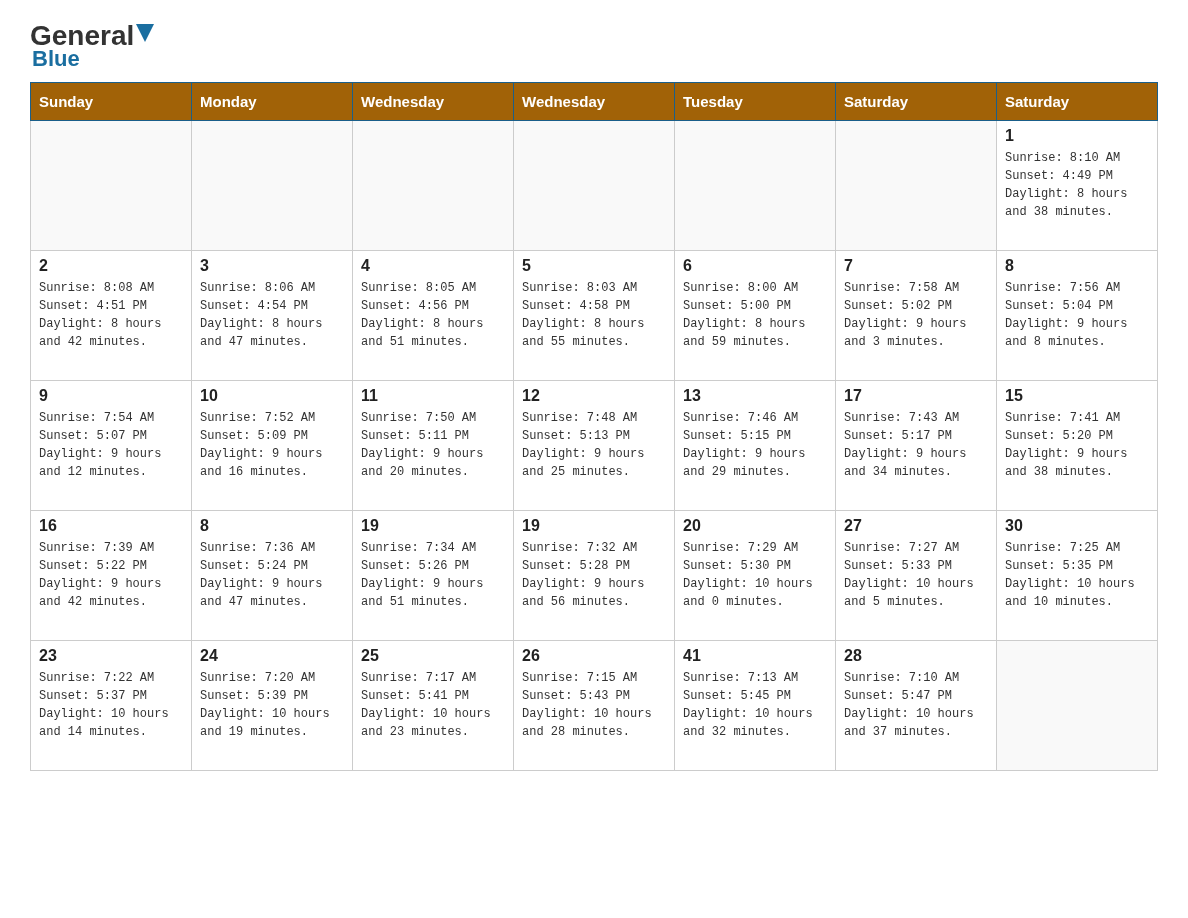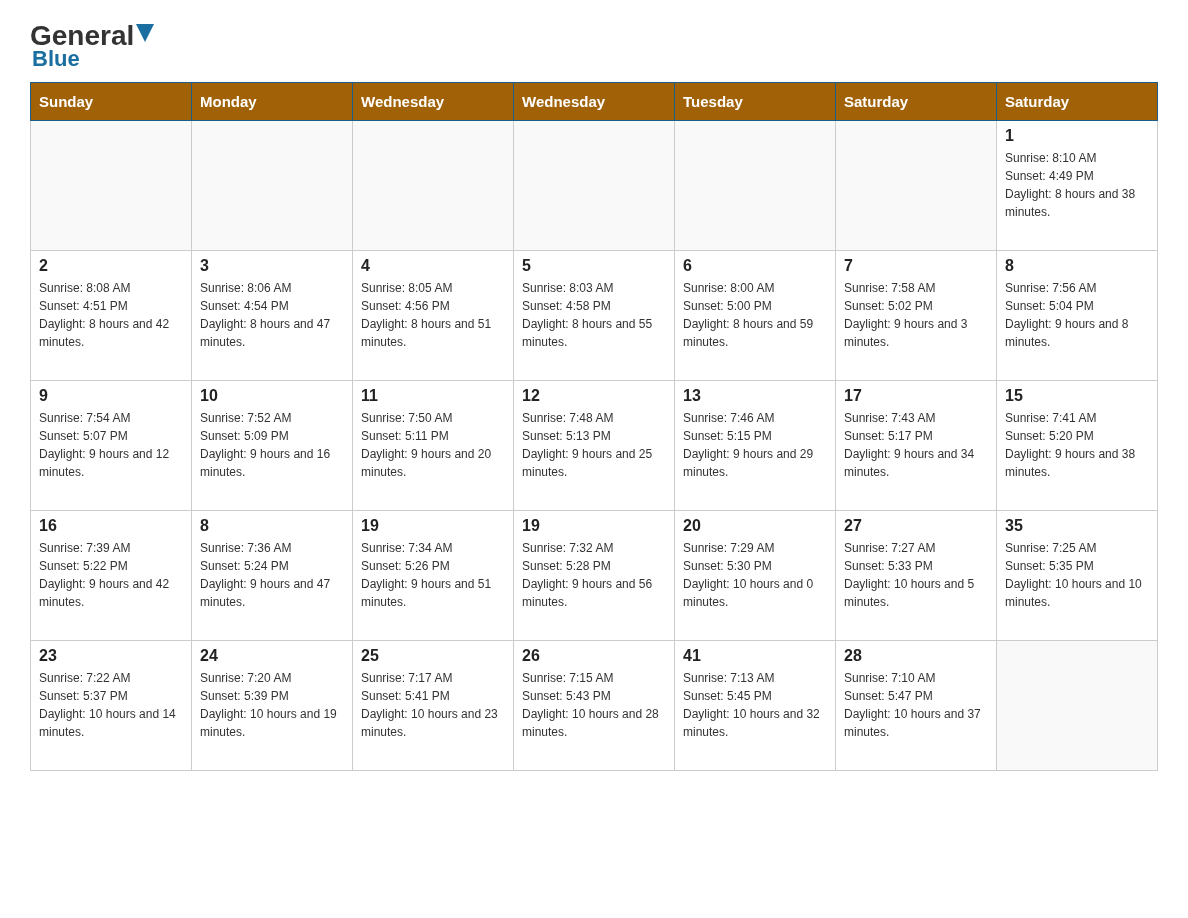--- a/index.html
+++ b/index.html
@@ -65,20 +65,21 @@
       font-size: 16px;
       font-weight: bold;
       color: #222;
       display: block;
       margin-bottom: 4px;
     }
     .day-info {
       font-size: 12px;
       color: #333;
       line-height: 1.5;
+      font-family: Liberation Mono, monospace;
     }
     .logo-wrapper {
       display: flex;
       align-items: center;
     }
   </style>
 </head>
 <body>
 
 <div class="header">
@@ -199,21 +200,21 @@
         </td>
         <td>
           <span class="day-number">20</span>
           <div class="day-info">Sunrise: 7:29 AM<br>Sunset: 5:30 PM<br>Daylight: 10 hours and 0 minutes.</div>
         </td>
         <td>
           <span class="day-number">27</span>
           <div class="day-info">Sunrise: 7:27 AM<br>Sunset: 5:33 PM<br>Daylight: 10 hours and 5 minutes.</div>
         </td>
         <td>
-          <span class="day-number">35</span>
+          <span class="day-number">30</span>
           <div class="day-info">Sunrise: 7:25 AM<br>Sunset: 5:35 PM<br>Daylight: 10 hours and 10 minutes.</div>
         </td>
       </tr>
       <tr>
         <td>
           <span class="day-number">23</span>
           <div class="day-info">Sunrise: 7:22 AM<br>Sunset: 5:37 PM<br>Daylight: 10 hours and 14 minutes.</div>
         </td>
         <td>
           <span class="day-number">24</span>

